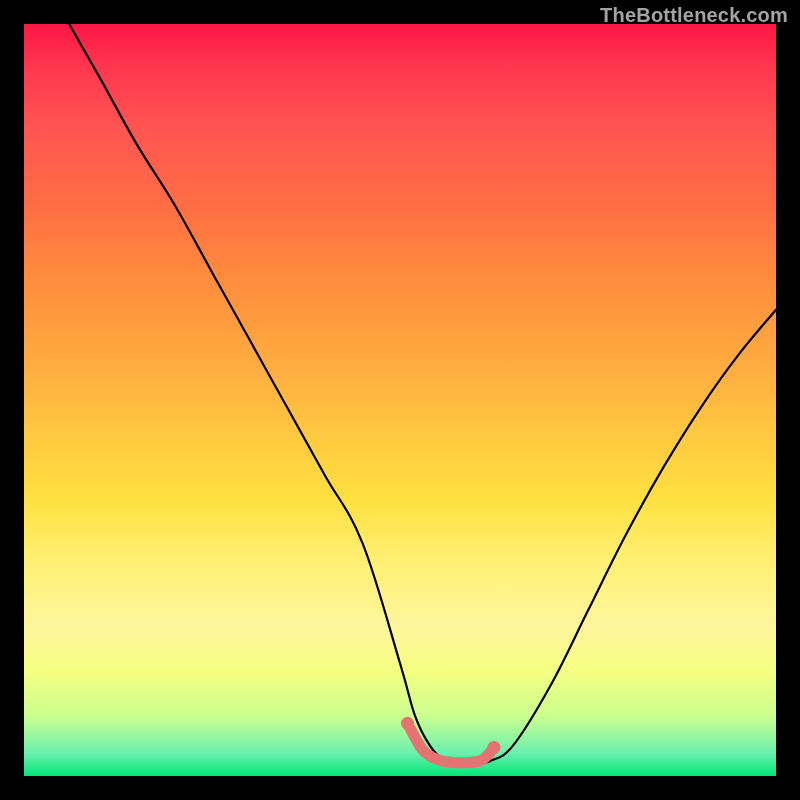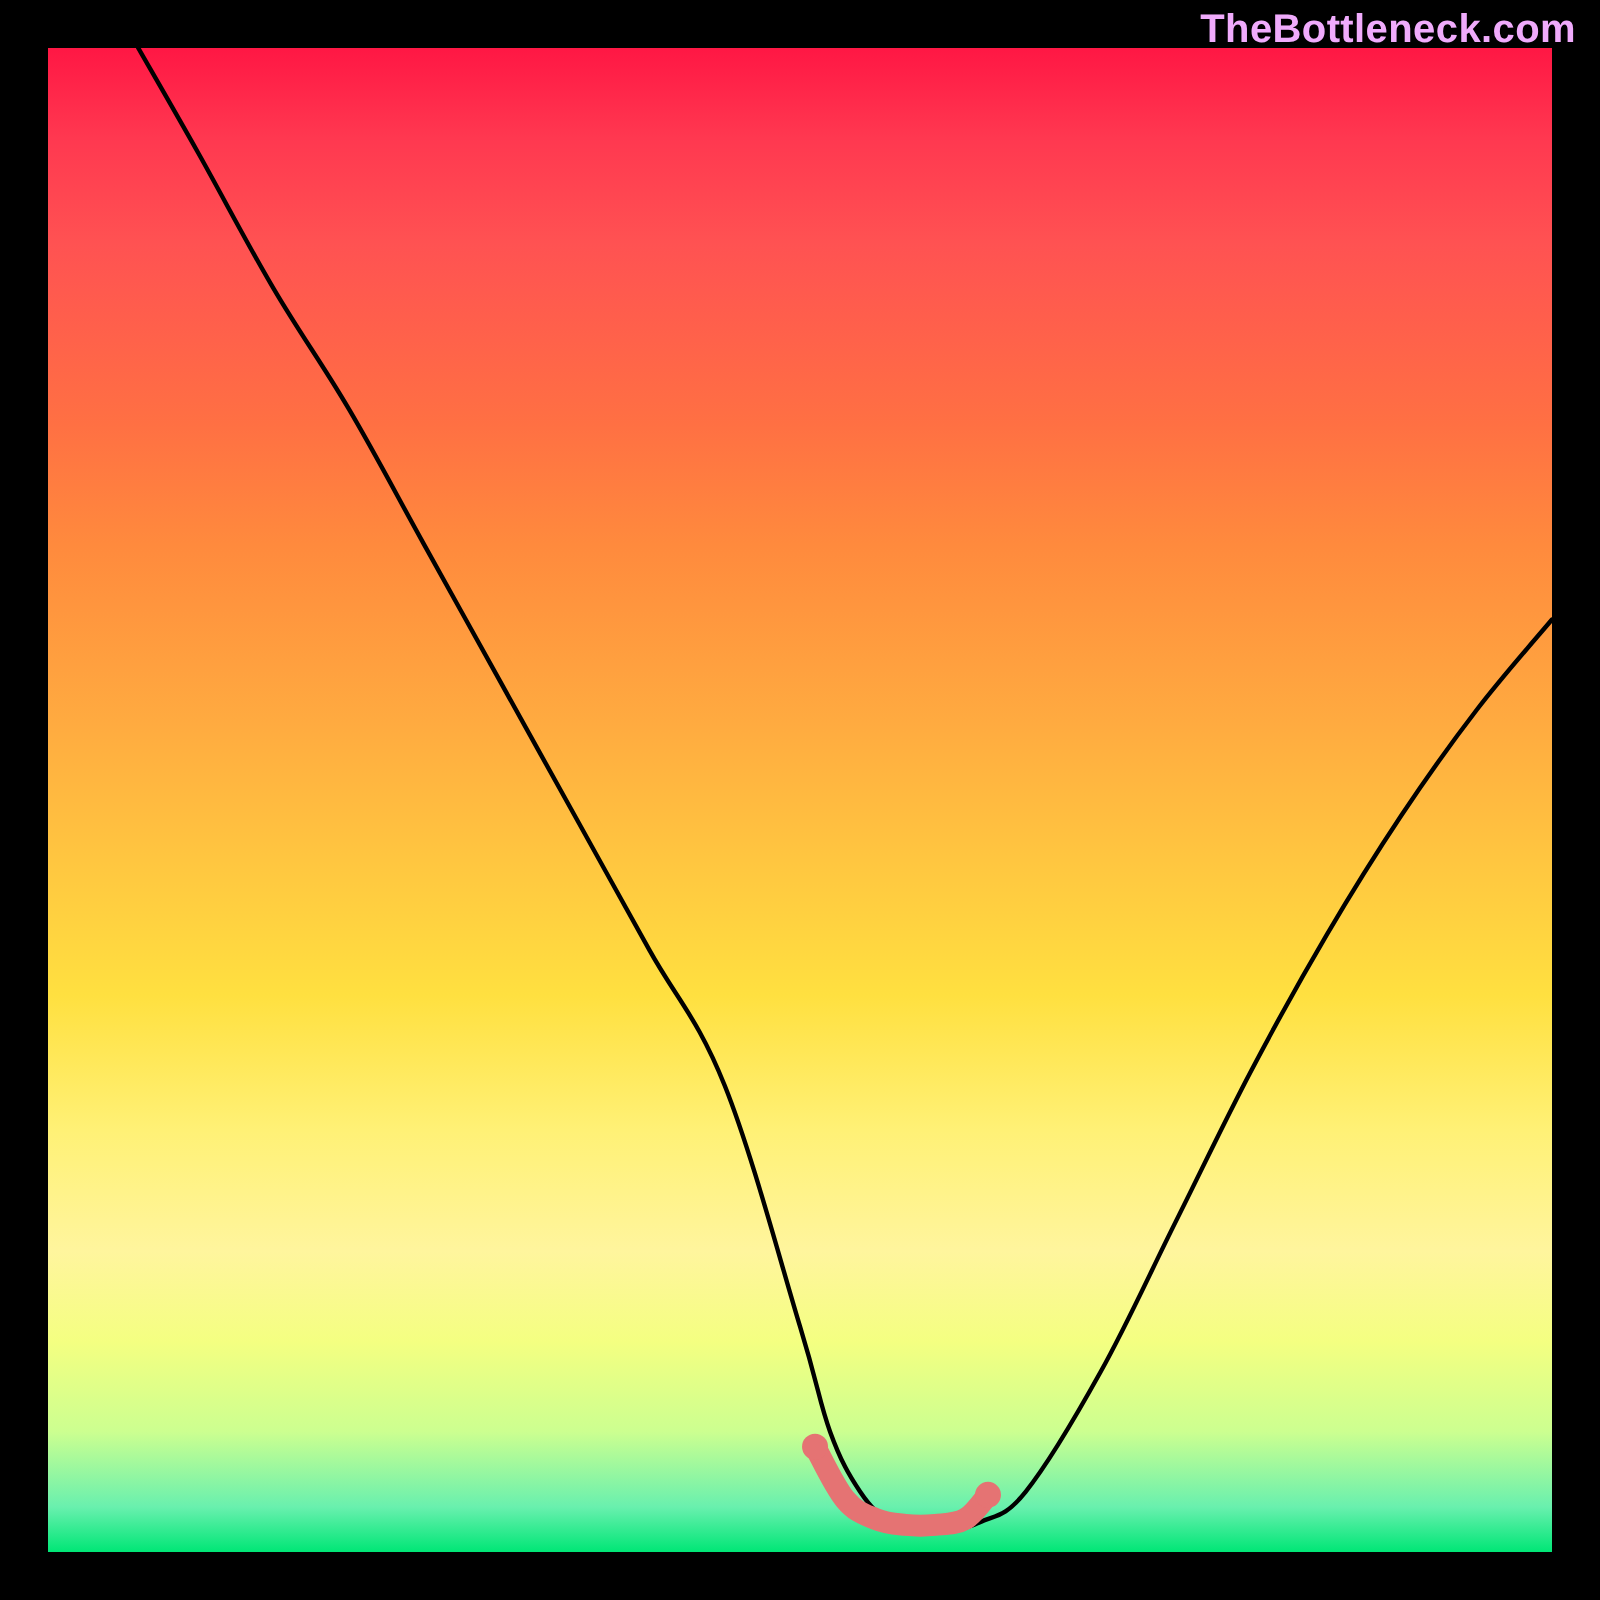--- a/index.html
+++ b/index.html
@@ -41,21 +41,21 @@
       #00e676 100%
     );
   }
   .watermark {
     position: absolute;
     top: 4px;
     right: 12px;
     font-family: Arial, Helvetica, sans-serif;
     font-size: 20px;
     font-weight: bold;
-    color: #f0abfc;
+    color: #a3a3a3;
     letter-spacing: 0.2px;
     user-select: none;
   }
   svg.curve {
     position: absolute;
     left: 0;
     top: 0;
     width: 752px;
     height: 752px;
   }

